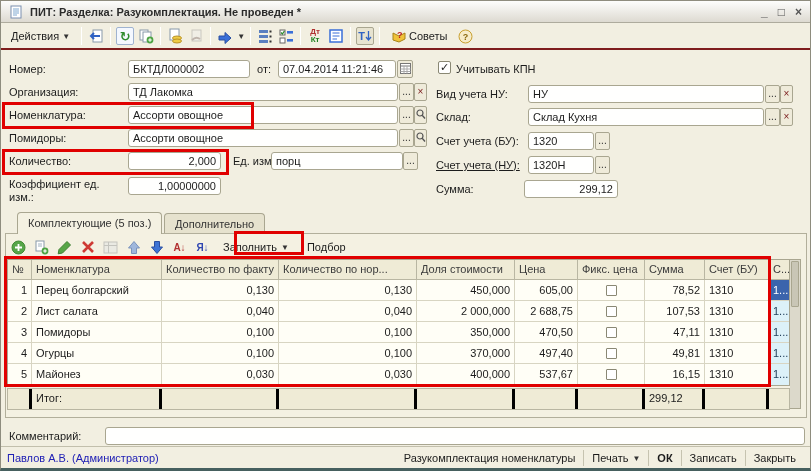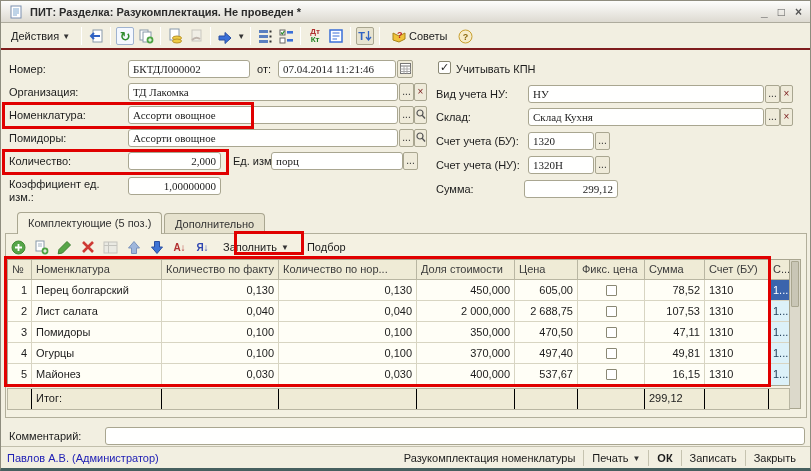--- a/index.html
+++ b/index.html
@@ -25,21 +25,21 @@
     display:flex;align-items:center;padding:0 4px;gap:3px;
     border-bottom:2px solid #7f1d1d;}
   .tbtn{display:flex;align-items:center;gap:3px;padding:2px 5px;border:1px solid transparent;border-radius:2px;}
   .sep{width:1px;height:18px;background:#C6C3B0;border-right:1px solid #fff;margin:0 2px;}
   .icon16{width:18px;height:18px;display:inline-flex;align-items:center;justify-content:center;}
   .pressed{border:1px solid #A9A690;background:#E7E3D0;border-radius:2px;}
   .disabled{opacity:.45;filter:grayscale(80%);}
   
   .lbl{position:absolute;white-space:nowrap;color:#1c1c1c;}
   .fld{position:absolute;height:18px;background:#FFFFFE;border:1px solid #A9A690;border-radius:3px;
-       padding:0 4px;line-height:16px;white-space:nowrap;overflow:hidden;font-family:Liberation Serif, serif;}
+       padding:0 4px;line-height:16px;white-space:nowrap;overflow:hidden;}
   .fld.num{text-align:right;}
   .sbtn{position:absolute;height:18px;background:#EFEBDA;border:1px solid #A9A690;border-radius:2px;
         font-size:10px;line-height:15px;text-align:center;padding:0 1px;color:#333;}
   .checkbox{position:absolute;width:13px;height:13px;background:#fff;border:1px solid #8a8874;
         border-radius:2px;font-size:11px;line-height:11px;text-align:center;color:#222;font-weight:bold;}
   
   .tab{position:absolute;height:21px;line-height:20px;padding:0 10px;
        border:1px solid #A9A690;border-bottom:none;border-radius:4px 4px 0 0;background:#E6E2CE;color:#333;}
   .tab.active{background:#F4F1E2;height:22px;z-index:3;font-weight:normal;}
   .panel{position:absolute;left:4px;top:232px;width:802px;height:185px;
@@ -54,21 +54,21 @@
   .thead .cell{background:#EFEBD6;border-right:1px solid #B9B6A2;border-bottom:1px solid #B9B6A2;
      height:20px;line-height:19px;padding:0 4px;color:#3b3b3b;white-space:nowrap;overflow:hidden;}
   .trow .cell{height:21px;line-height:20px;padding:0 4px;border-right:1px solid #D8D5C2;border-bottom:1px solid #D8D5C2;
      white-space:nowrap;overflow:hidden;background:#FFFEF6;}
   .cell.r{text-align:right;}
   .cell.c{display:flex;align-items:center;justify-content:center;}
   .cell.ccol{background:#DCF1F8;color:#23415c;}
   .cell.ccol.sel{background:#3B64AC;color:#fff;}
   .rowcb{width:11px;height:11px;background:#fff;border:1px solid #8a8874;border-radius:1px;}
   .totalrow{position:absolute;left:6px;top:387px;width:783px;border:1px solid #B9B6A2;}
-  .totalrow .cell{height:20px;line-height:19px;background:#EFEBD6;border-right:1px solid #000000;padding:0 4px;}
+  .totalrow .cell{height:20px;line-height:19px;background:#EFEBD6;border-right:3px solid #000000;padding:0 4px;}
   .vscroll{position:absolute;left:789px;top:258px;width:11px;height:150px;background:#DCD9CB;
      border:1px solid #A9A690;border-left:none;}
   .vthumb{position:absolute;left:1px;top:1px;width:8px;height:46px;background:#C9C6B6;border:1px solid #A9A690;border-radius:1px;}
   
   .footer{position:absolute;left:0;top:445px;width:100%;height:23px;background:#F2EFE1;
      border-top:1px solid #C2BFAC;display:flex;align-items:center;padding:0 6px;}
   .footer .user{color:#2121B5;}
   .footer .right{margin-left:auto;display:flex;align-items:center;height:100%;}
   .fitem{padding:0 8px;display:flex;align-items:center;gap:4px;height:16px;border-left:1px solid #C6C3B0;}
   .fitem:first-child{border-left:none;margin-left:16px;}
@@ -258,21 +258,21 @@
 
   <span class="lbl" style="left:435px;top:110px;">Склад:</span>
   <span class="fld" style="left:527px;top:107px;width:236px;">Склад Кухня</span>
   <span class="sbtn" style="left:764px;top:107px;width:15px;">...</span>
   <span class="sbtn" style="left:779px;top:107px;width:13px;color:#7a1a1a;">×</span>
 
   <span class="lbl" style="left:435px;top:134px;">Счет учета (БУ):</span>
   <span class="fld" style="left:527px;top:131px;width:66px;">1320</span>
   <span class="sbtn" style="left:594px;top:131px;width:15px;">...</span>
 
-  <span class="lbl" style="left:435px;top:158px;">Счет учета (НУ):</span>
+  <span class="lbl" style="left:435px;top:158px;text-decoration:underline;">Счет учета (НУ):</span>
   <span class="fld" style="left:527px;top:155px;width:66px;">1320Н</span>
   <span class="sbtn" style="left:594px;top:155px;width:15px;">...</span>
 
   <span class="lbl" style="left:435px;top:182px;">Сумма:</span>
   <span class="fld num" style="left:523px;top:179px;width:94px;">299,12</span>
 
   <span class="tab active" style="left:16px;top:211px;z-index:3;">Комплектующие (5 поз.)</span>
   <span class="tab" style="left:163px;top:212px;">Дополнительно</span>
 
   <div class="panel"></div>

